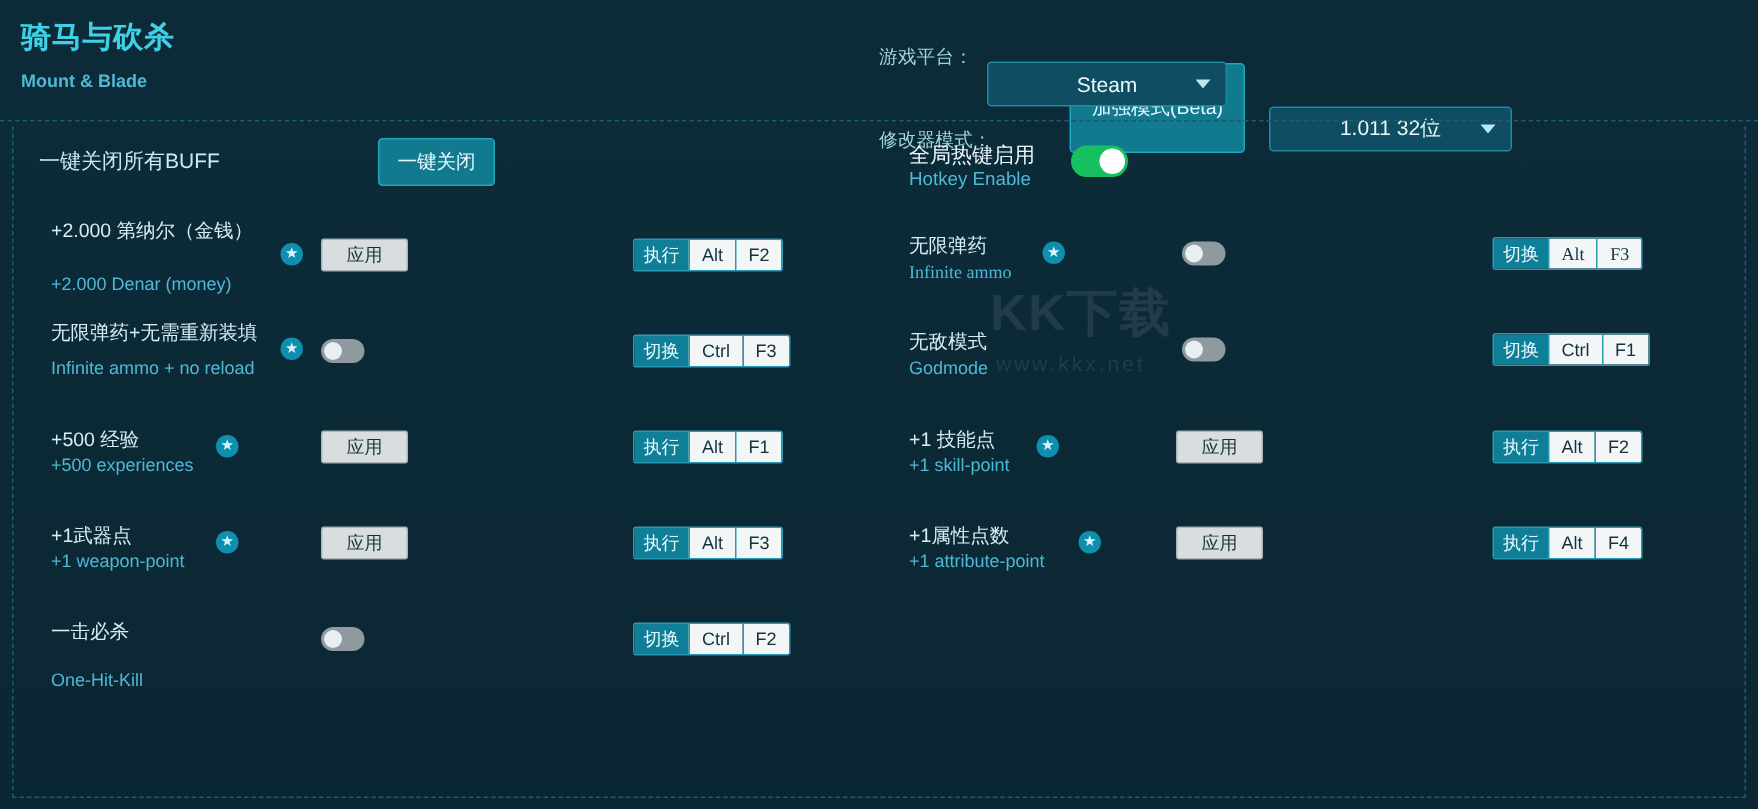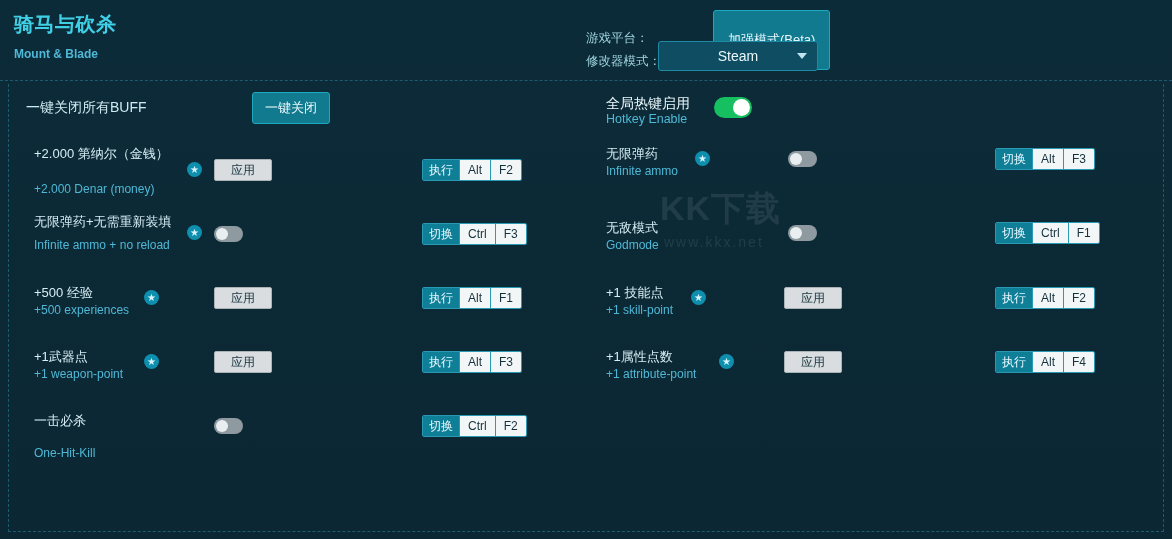--- a/index.html
+++ b/index.html
@@ -38,20 +38,21 @@
   }
   .btn-mode {
     background: #127a8e;
     border: 1px solid #1ea8c0;
     color: #eaf9ff;
     font-size: 13px;
     padding: 20px 14px;
     border-radius: 3px;
     cursor: pointer;
     white-space: nowrap;
+    margin-top: 32px;
   }
   .select {
     position: relative;
     background: #0f4d62;
     border: 1px solid #1d89a3;
     border-radius: 3px;
     color: #eaf7fb;
     font-size: 14px;
     height: 30px;
     display: flex; align-items: center; justify-content: center;
@@ -210,20 +211,24 @@
 
     <div class="hdr-row" style="left:586px; top:30px;font-family:Liberation Mono, monospace;">
       <span class="hdr-label">游戏平台：</span>
     </div>
 
     <div class="select" id="platform-select">
       <span>Steam</span>
       <span class="caret"></span>
     </div>
 
+    <div class="select" id="version-select">
+      <span>1.011 32位</span>
+      <span class="caret"></span>
+    </div>
 
     <div class="divider"></div>
   </div>
 
   <div class="panel"></div>
 
   <div class="closeall-label">一键关闭所有BUFF</div>
   <div class="btn-closeall">一键关闭</div>
 
   <div class="hotkey-zh">全局热键启用</div>
@@ -287,21 +292,21 @@
     <div class="lbl label-zh" style="left:34px; top:4px; width:130px;">一击必杀</div>
     <div class="lbl label-en" style="left:34px; top:37px; width:160px;">One-Hit-Kill</div>
     <div class="switch-off" style="left:214px; top:9px;"></div>
     <div class="hk" style="left:422px; top:6px;">
       <span class="act">切换</span>
       <span class="key">Ctrl</span>
       <span class="key">F2</span>
     </div>
   </div>
 
-  <div class="row" style="left:600px; top:142px; width:560px;">
+  <div class="row" style="left:600px; top:152px; width:560px;font-family:Liberation Serif, serif;">
     <div class="lbl label-zh" style="left:6px; top:4px; width:130px;">无限弹药</div>
     <div class="lbl label-en" style="left:6px; top:22px; width:160px;">Infinite ammo</div>
     <div class="star" style="left:95px; top:9px;">★</div>
     <div class="switch-off" style="left:188px; top:9px;"></div>
     <div class="hk" style="left:395px; top:6px;">
       <span class="act">切换</span>
       <span class="key">Alt</span>
       <span class="key">F3</span>
     </div>
   </div>

